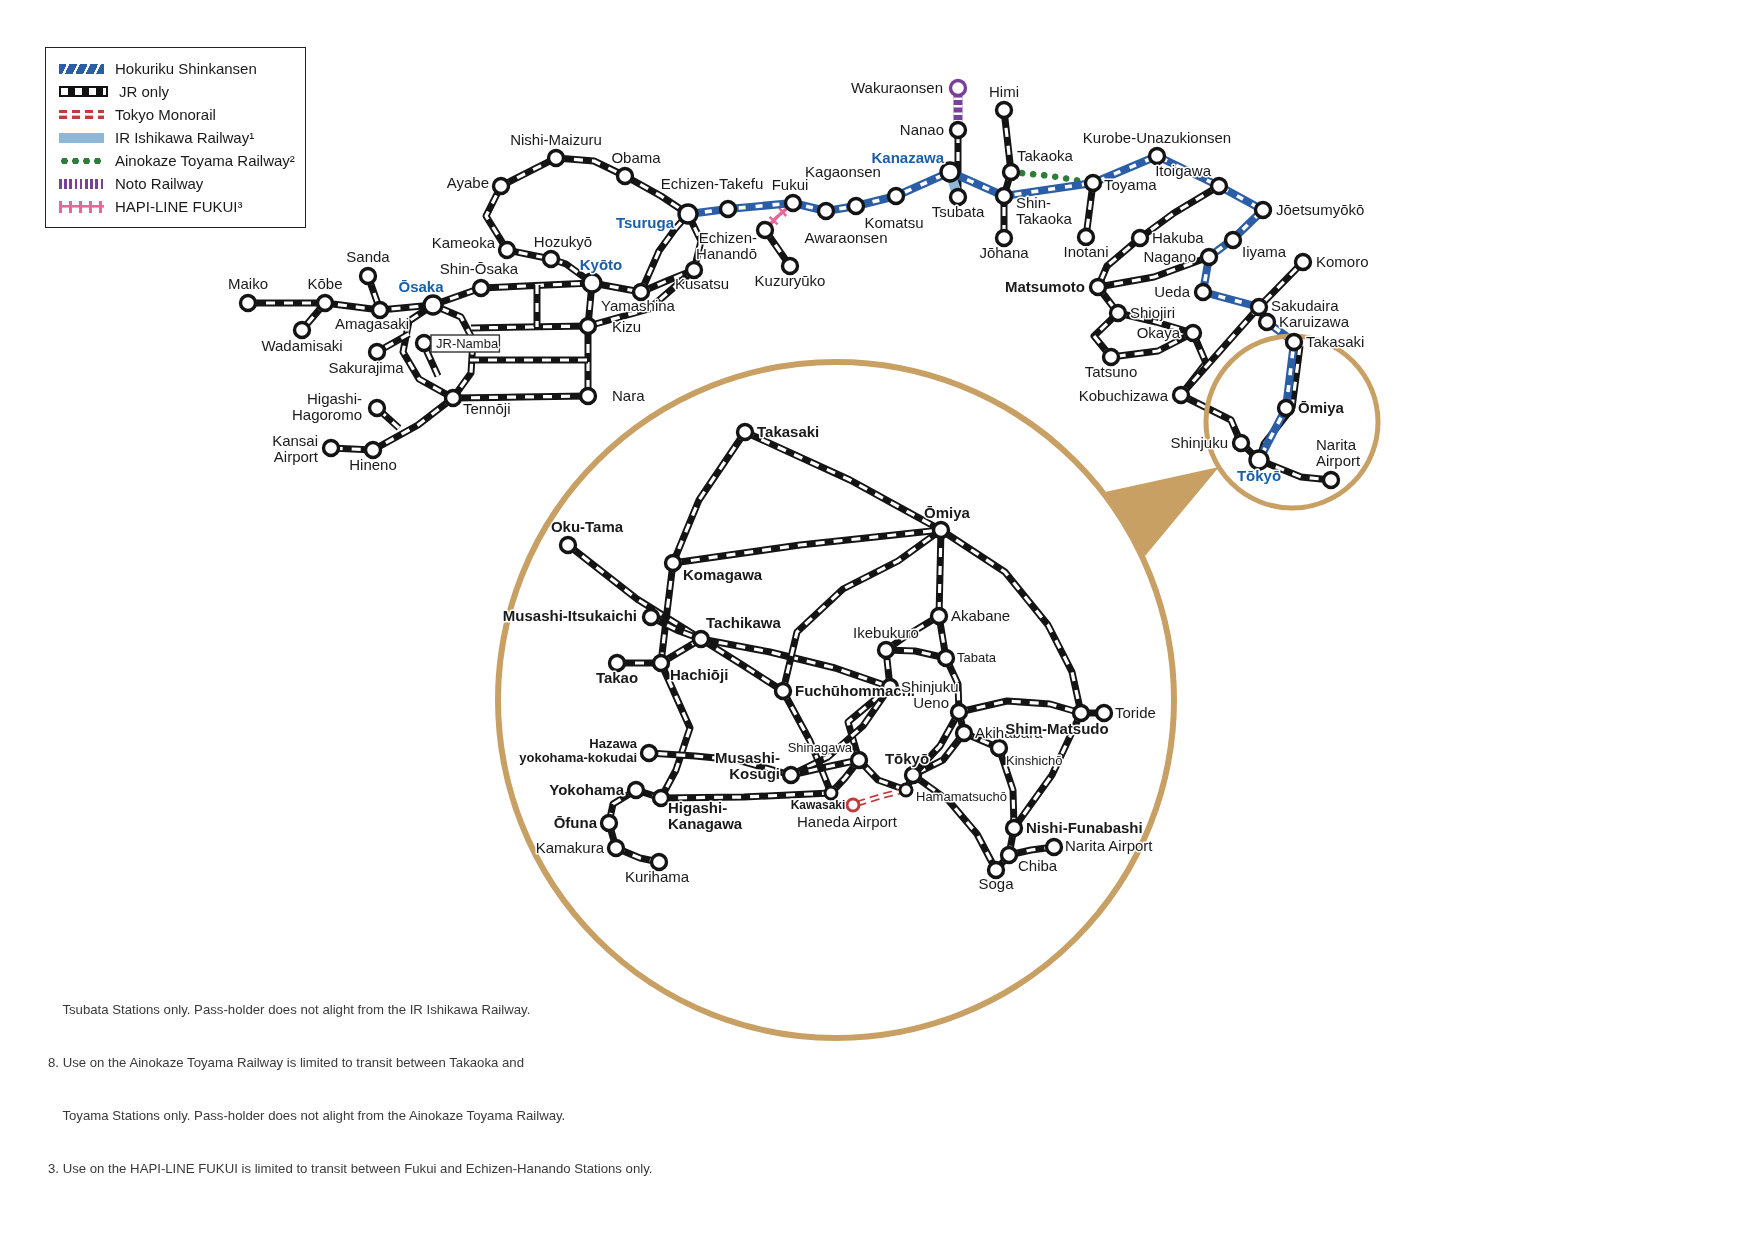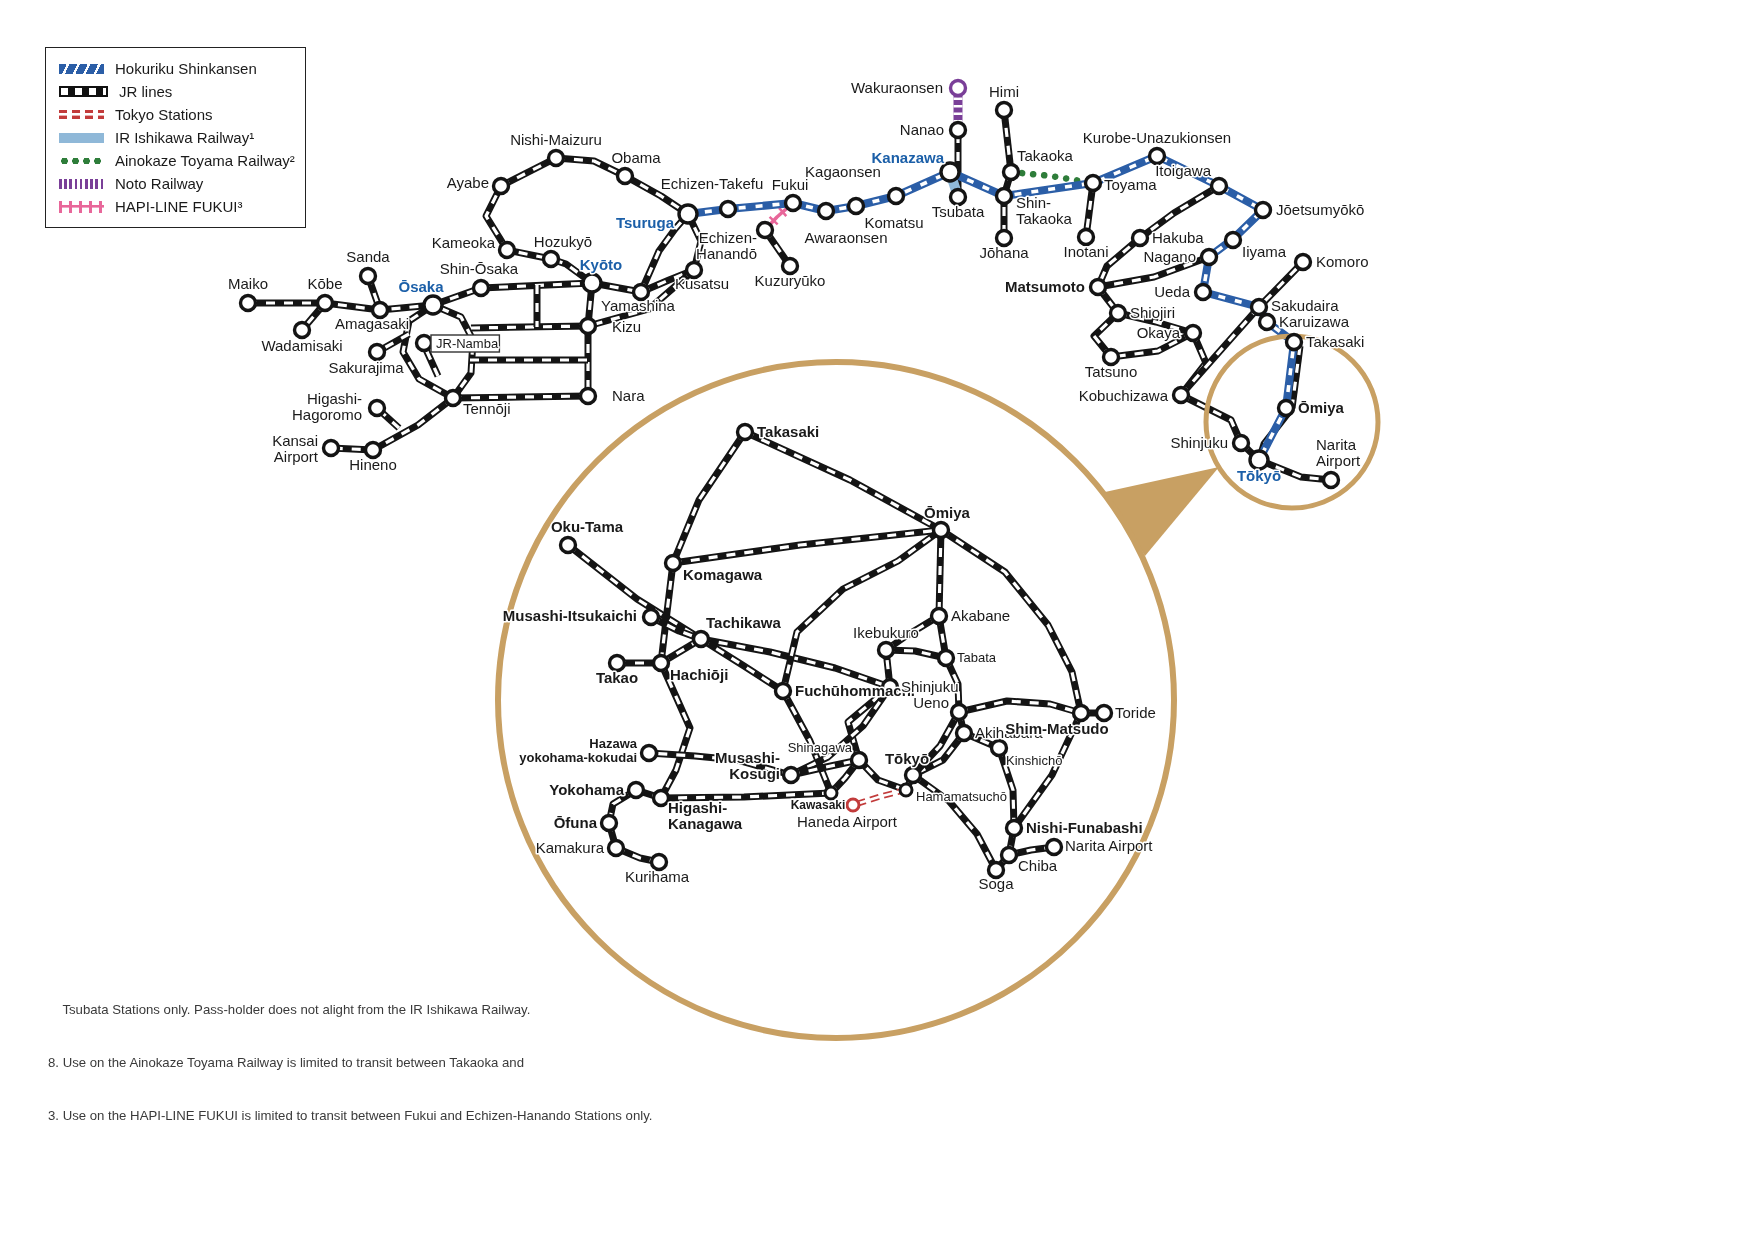--- a/index.html
+++ b/index.html
@@ -414,25 +414,25 @@
       <text x="657" y="882" text-anchor="middle" font-size="15" font-family="&quot;Liberation Sans&quot;, sans-serif" font-weight="normal" fill="#1a1a1a" stroke="#fff" stroke-width="3" paint-order="stroke" stroke-linejoin="round">Kurihama</text>
     </svg>
 
   <div class="legend">
     <div class="lrow">
       <span class="sw sw-shinkansen"></span>
       <span class="ltext">Hokuriku Shinkansen</span>
     </div>
     <div class="lrow">
       <span class="sw sw-jr"></span>
-      <span class="ltext">JR lines</span>
+      <span class="ltext">JR only</span>
     </div>
     <div class="lrow">
       <span class="sw sw-monorail"></span>
-      <span class="ltext">Tokyo Stations</span>
+      <span class="ltext">Tokyo Monorail</span>
     </div>
     <div class="lrow">
       <span class="sw sw-ir"></span>
       <span class="ltext">IR Ishikawa Railway¹</span>
     </div>
     <div class="lrow">
       <span class="sw sw-ainokaze"></span>
       <span class="ltext">Ainokaze Toyama Railway²</span>
     </div>
     <div class="lrow">
@@ -441,16 +441,17 @@
     </div>
     <div class="lrow">
       <span class="sw sw-hapi"></span>
       <span class="ltext">HAPI-LINE FUKUI³</span>
     </div>
   </div>
 
   <div class="footnotes">
     <div>    Tsubata Stations only. Pass-holder does not alight from the IR Ishikawa Railway.</div>
     <div>8. Use on the Ainokaze Toyama Railway is limited to transit between Takaoka and</div>
+    <div>    Toyama Stations only. Pass-holder does not alight from the Ainokaze Toyama Railway.</div>
     <div>3. Use on the HAPI-LINE FUKUI is limited to transit between Fukui and Echizen-Hanando Stations only.</div>
     
   </div>
 </div>
 
 </body></html>

